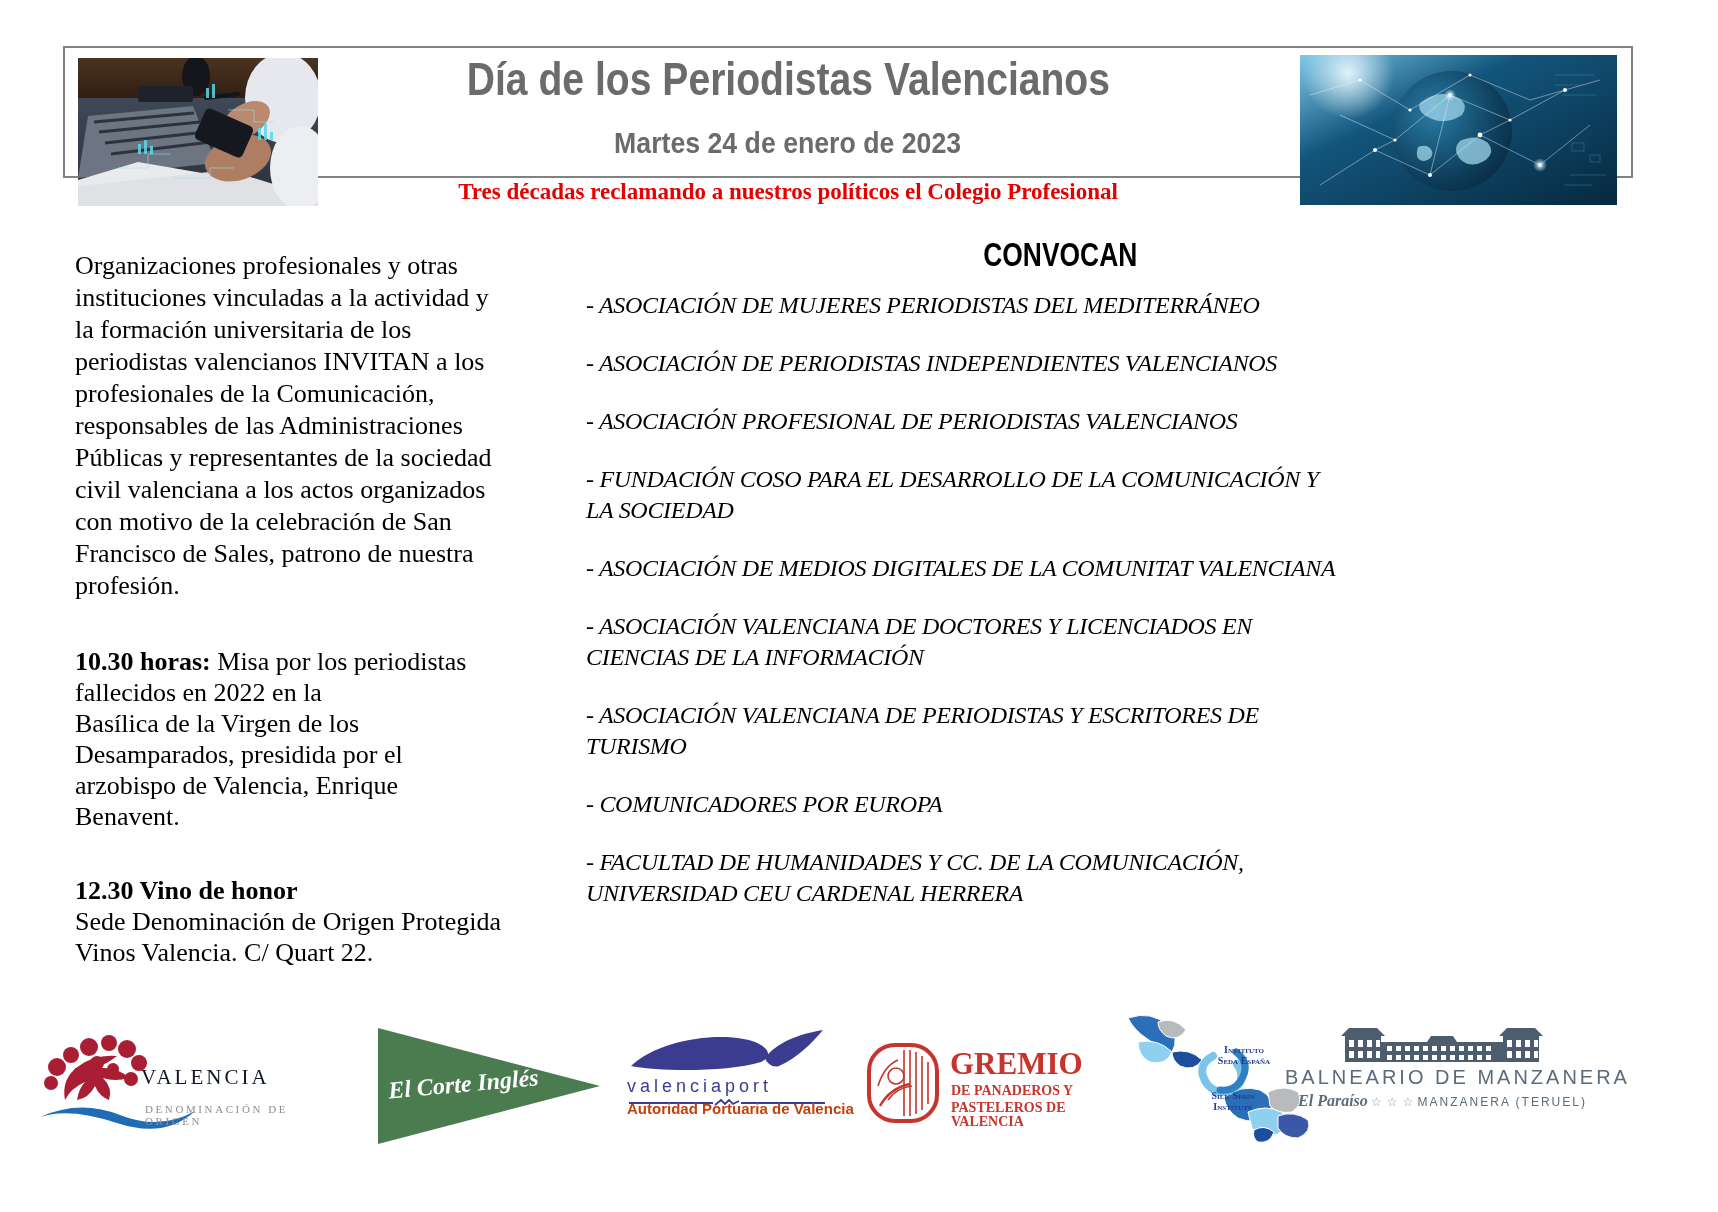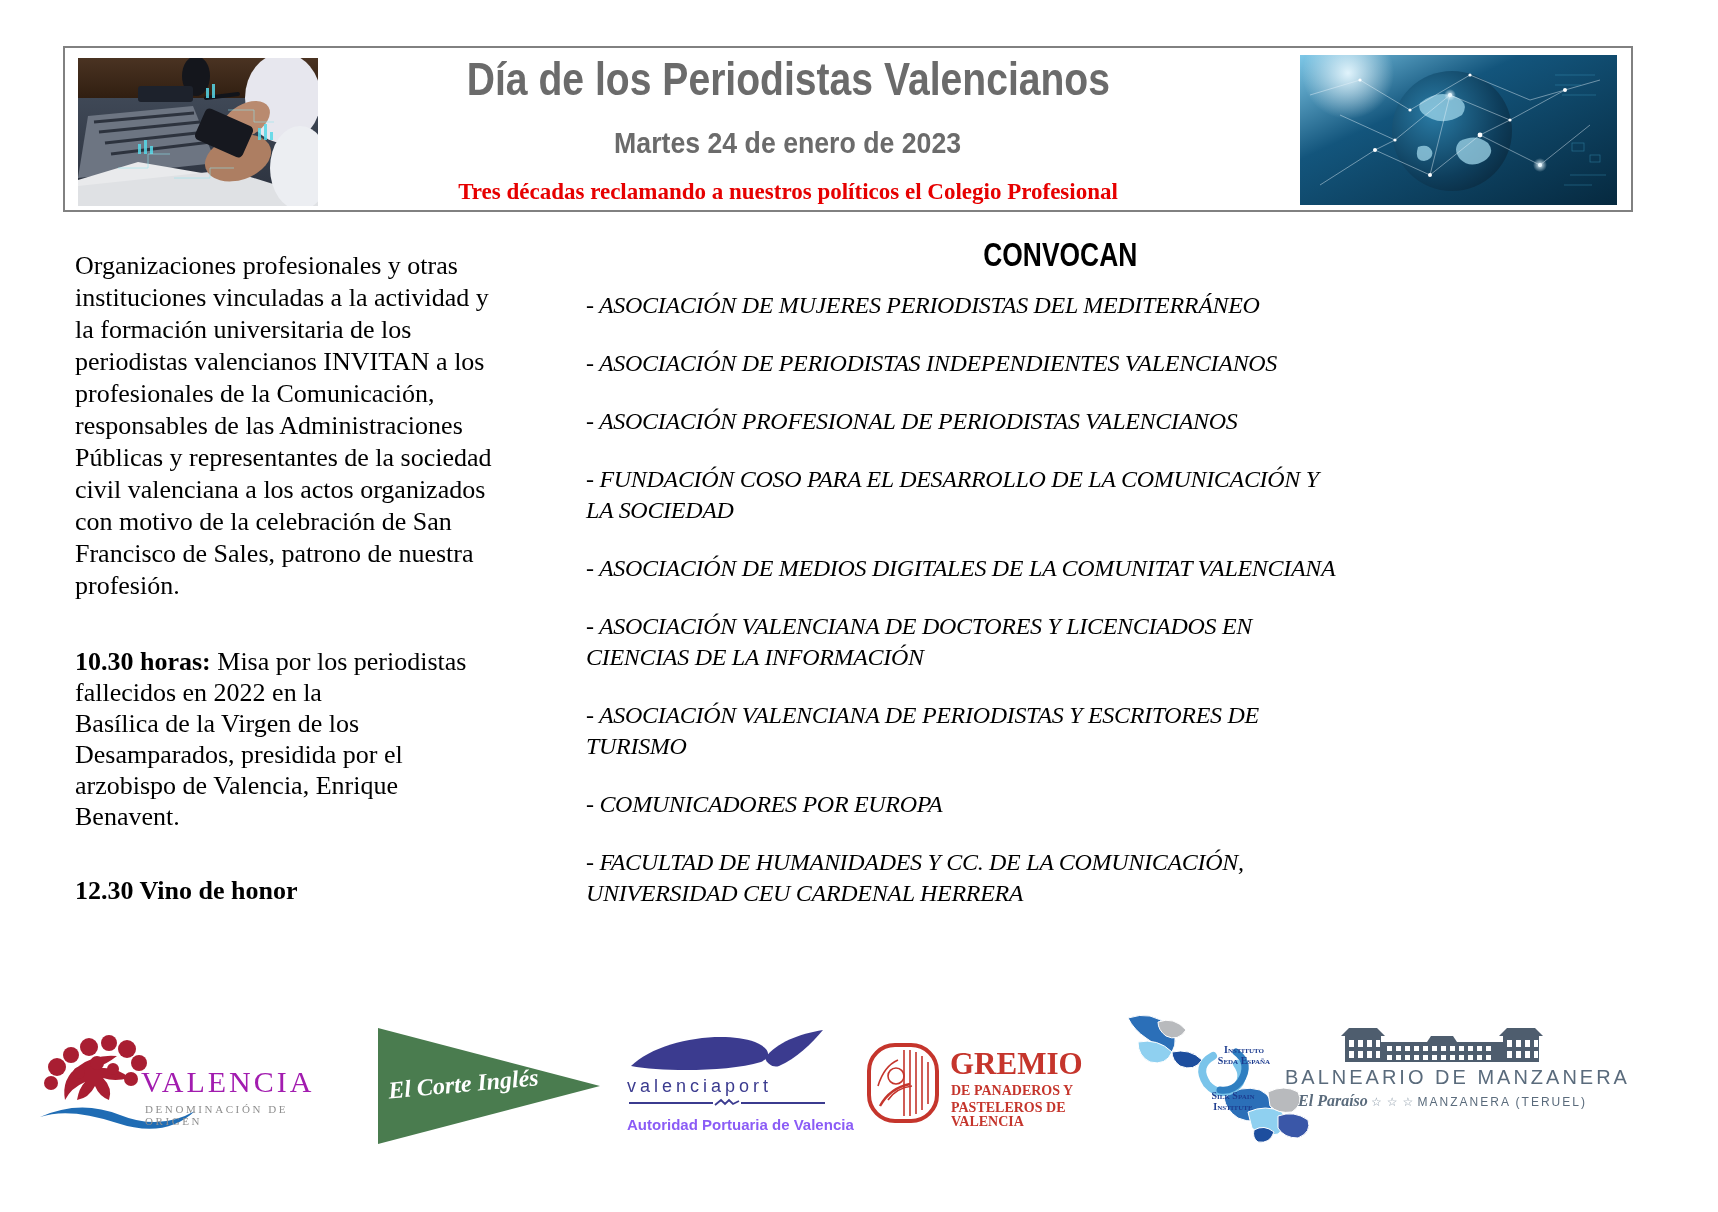--- a/index.html
+++ b/index.html
@@ -1,20 +1,20 @@
 <!DOCTYPE html>
 <html><head>
 <meta charset="utf-8">
 <style>
   html,body{margin:0;padding:0;background:#ffffff;}
   .page{position:relative;width:1718px;height:1212px;background:#fff;overflow:hidden;
         font-family:"Liberation Serif", serif;color:#000;}
 
   
-  .header-box{position:absolute;left:63px;top:46px;width:1570px;height:166px;
+  .header-box{position:absolute;left:63px;top:46px;width:1570px;height:132px;
               border:2px solid #818181;box-sizing:border-box;background:#fff;}
   .photo{position:absolute;overflow:hidden;}
   .photo-left{left:13px;top:10px;width:240px;height:148px;}
   .photo-right{left:1235px;top:7px;width:317px;height:150px;}
   .header-center{position:absolute;left:253px;top:0;width:940px;height:100%;text-align:center;}
   .hdr-title{margin-top:8px;line-height:1;font-family:"Liberation Sans",sans-serif;
              font-weight:bold;font-size:46px;color:#6b6b6b;white-space:nowrap;}
   .hdr-sub{margin-top:27px;line-height:1;font-family:"Liberation Sans",sans-serif;
            font-weight:bold;font-size:29px;color:#6b6b6b;white-space:nowrap;}
   .hdr-tag{margin-top:22px;line-height:1;font-family:"Liberation Serif",serif;
@@ -38,37 +38,37 @@
   .convocan-list{position:absolute;left:578px;top:290px;width:1090px;margin:0;padding:0;
                  list-style:none;}
   .convocan-list li{font-style:italic;font-size:24px;line-height:31px;margin:0 0 27px 8px;
                     white-space:pre-line;letter-spacing:-0.3px;}
 
   
   .logo{position:absolute;}
   
   .vdo{left:35px;top:1025px;width:310px;height:120px;}
   .vdo-name{position:absolute;left:106px;top:40px;font-family:"Liberation Serif",serif;
-            font-size:30px;letter-spacing:3px;color:#a21caf;}
+            font-size:21px;letter-spacing:3px;color:#0f172a;}
   .vdo-sub{position:absolute;left:110px;top:78px;font-family:"Liberation Serif",serif;
            font-size:11px;letter-spacing:2.6px;color:#8e8e8e;}
   
   .eci{left:378px;top:1028px;width:222px;height:116px;}
   .eci-script{position:absolute;left:10px;top:42px;width:170px;color:#fff;
               font-family:"Liberation Serif",serif;font-style:italic;font-weight:bold;
               font-size:24px;transform:rotate(-5deg);white-space:nowrap;}
   
   .vport{left:627px;top:1028px;width:200px;height:108px;}
   .vport-name{position:absolute;left:0;top:48px;width:200px;
               font-family:"Liberation Sans",sans-serif;font-size:18px;letter-spacing:4px;
               color:#3b3b8f;}
   .vport-rule{position:absolute;left:2px;top:74px;width:196px;border-top:2px solid #3b3b8f;}
-  .vport-sub{position:absolute;left:0;top:88px;width:200px;text-align:center;
+  .vport-sub{position:absolute;left:0;top:72px;width:200px;text-align:center;
              font-family:"Liberation Sans",sans-serif;font-weight:bold;font-size:15px;
-             color:#8b5cf6;white-space:nowrap;}
+             color:#c2410c;white-space:nowrap;}
   
   .gremio{left:866px;top:1042px;width:240px;height:88px;color:#c5352c;}
   .gremio-name{position:absolute;left:84px;top:6px;font-family:"Liberation Serif",serif;
                font-weight:bold;font-size:31px;line-height:1;}
   .gremio-l1{position:absolute;left:85px;top:42px;font-family:"Liberation Serif",serif;
              font-weight:bold;font-size:14px;line-height:1;}
   .gremio-l2{position:absolute;left:85px;top:59px;font-family:"Liberation Serif",serif;
              font-weight:bold;font-size:14px;line-height:1;}
   
   .silk{left:1128px;top:1008px;width:205px;height:138px;color:#1d3c8f;}
@@ -219,21 +219,22 @@
 civil valenciana a los actos organizados
 con motivo de la celebración de San
 Francisco de Sales, patrono de nuestra
 profesión.</p>
     <p class="p-event1"><span class="bold">10.30 horas:</span><span> Misa por los periodistas
 fallecidos en 2022 en la
 Basílica de la Virgen de los
 Desamparados, presidida por el
 arzobispo de Valencia,  Enrique
 Benavent.</span></p>
-    <p class="p-event2"><span class="bold block">12.30 Vino de honor</span></p>
+    <p class="p-event2"><span class="bold block">12.30 Vino de honor</span><span>Sede Denominación de Origen Protegida
+Vinos Valencia. C/ Quart 22.</span></p>
   </div>
 
   <div class="convocan-heading"><span class="sqz80">CONVOCAN</span></div>
   <ul class="convocan-list">
       <li>- ASOCIACIÓN DE MUJERES PERIODISTAS DEL MEDITERRÁNEO</li>
       <li>- ASOCIACIÓN DE PERIODISTAS INDEPENDIENTES VALENCIANOS</li>
       <li>- ASOCIACIÓN PROFESIONAL DE PERIODISTAS VALENCIANOS</li>
       <li>- FUNDACIÓN COSO PARA EL DESARROLLO DE LA COMUNICACIÓN Y
 LA SOCIEDAD</li>
       <li>- ASOCIACIÓN DE MEDIOS DIGITALES DE LA COMUNITAT VALENCIANA</li>

